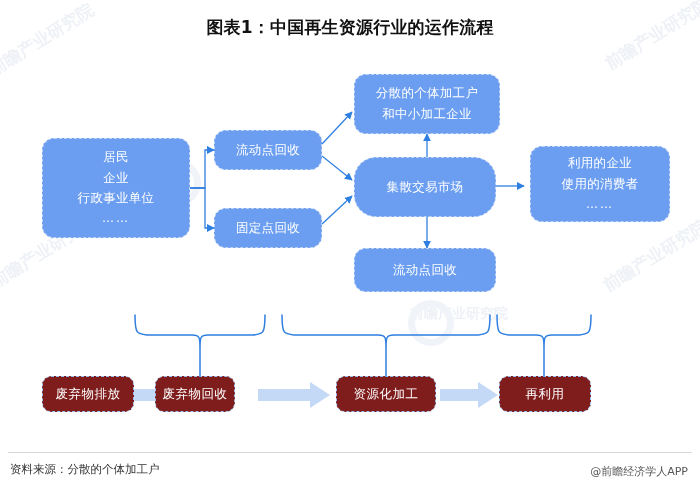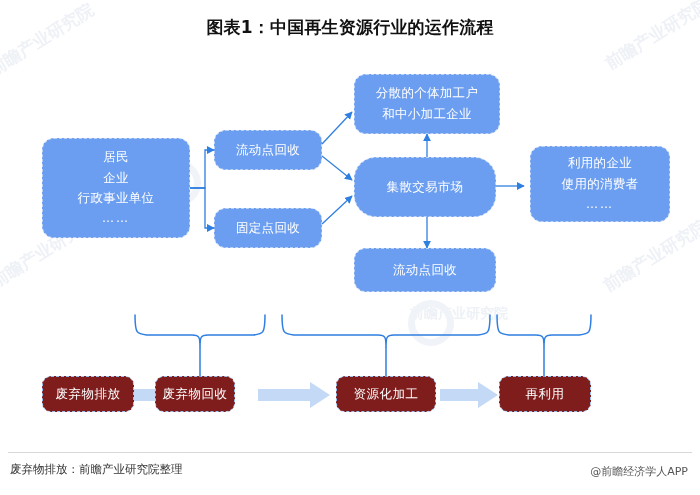--- a/index.html
+++ b/index.html
@@ -206,16 +206,16 @@
 
   <svg class="fat-arrow" style="left:440px; top:382px;" width="58" height="26" viewBox="0 0 58 26">
     <path d="M0,7 L38,7 L38,0 L58,13 L38,26 L38,19 L0,19 z" fill="#c3d9f5"></path>
   </svg>
 
   <div class="pnode" style="left:499px; top:376px; width:92px; height:36px;">
     <span>再利用</span>
   </div>
 
   <div class="rule"></div>
-  <div class="source">废弃物排放：前瞻产业研究院整理</div>
+  <div class="source">资料来源：分散的个体加工户</div>
   <div class="credit">@前瞻经济学人APP</div>
 
 </div>
 
 </body></html>

